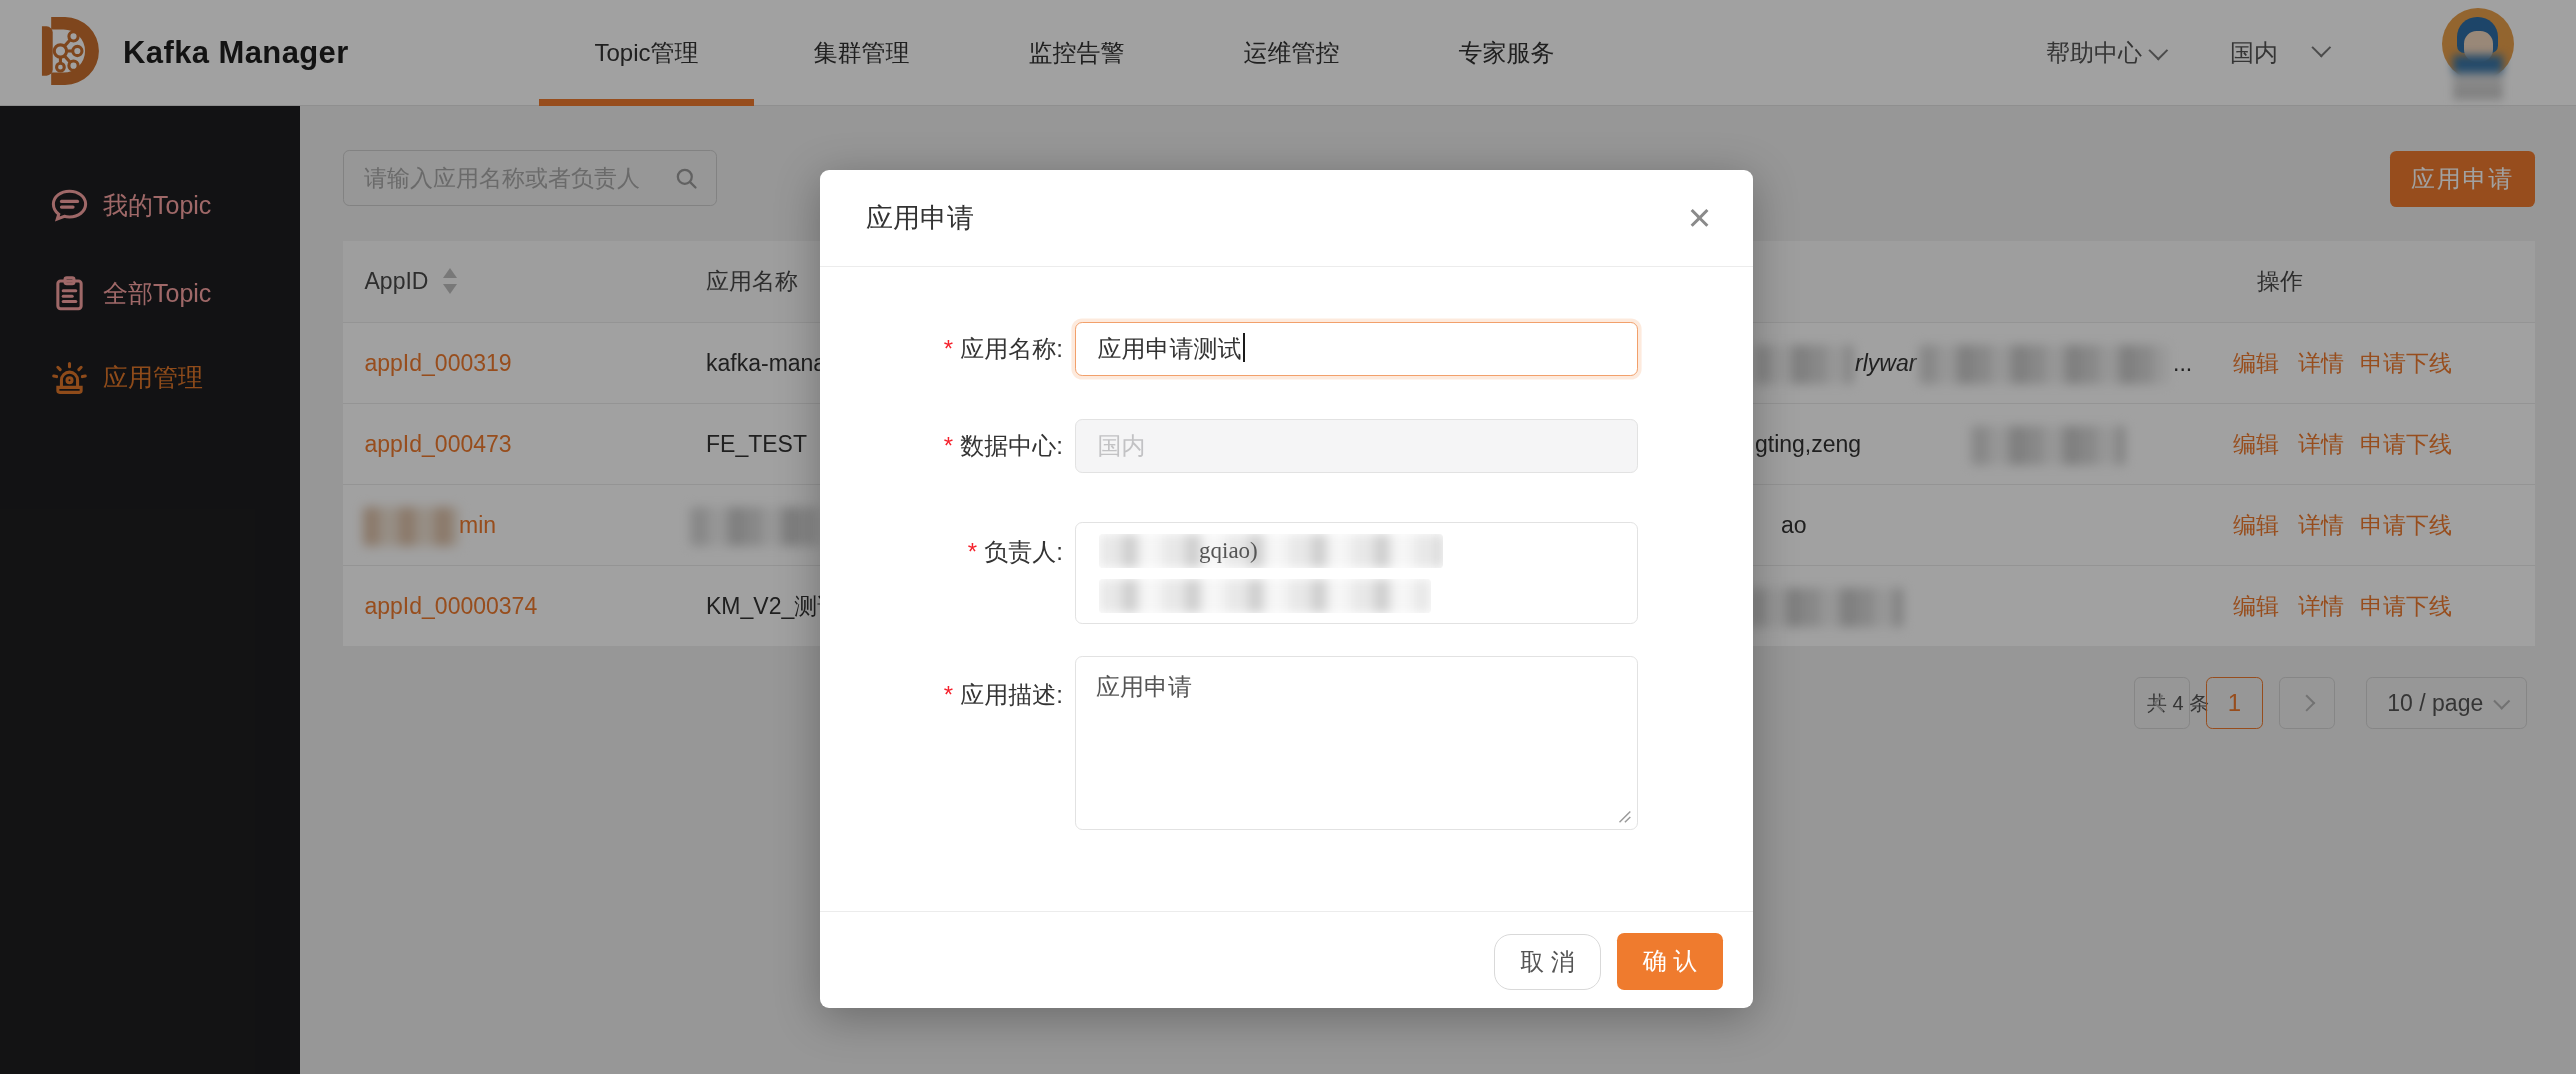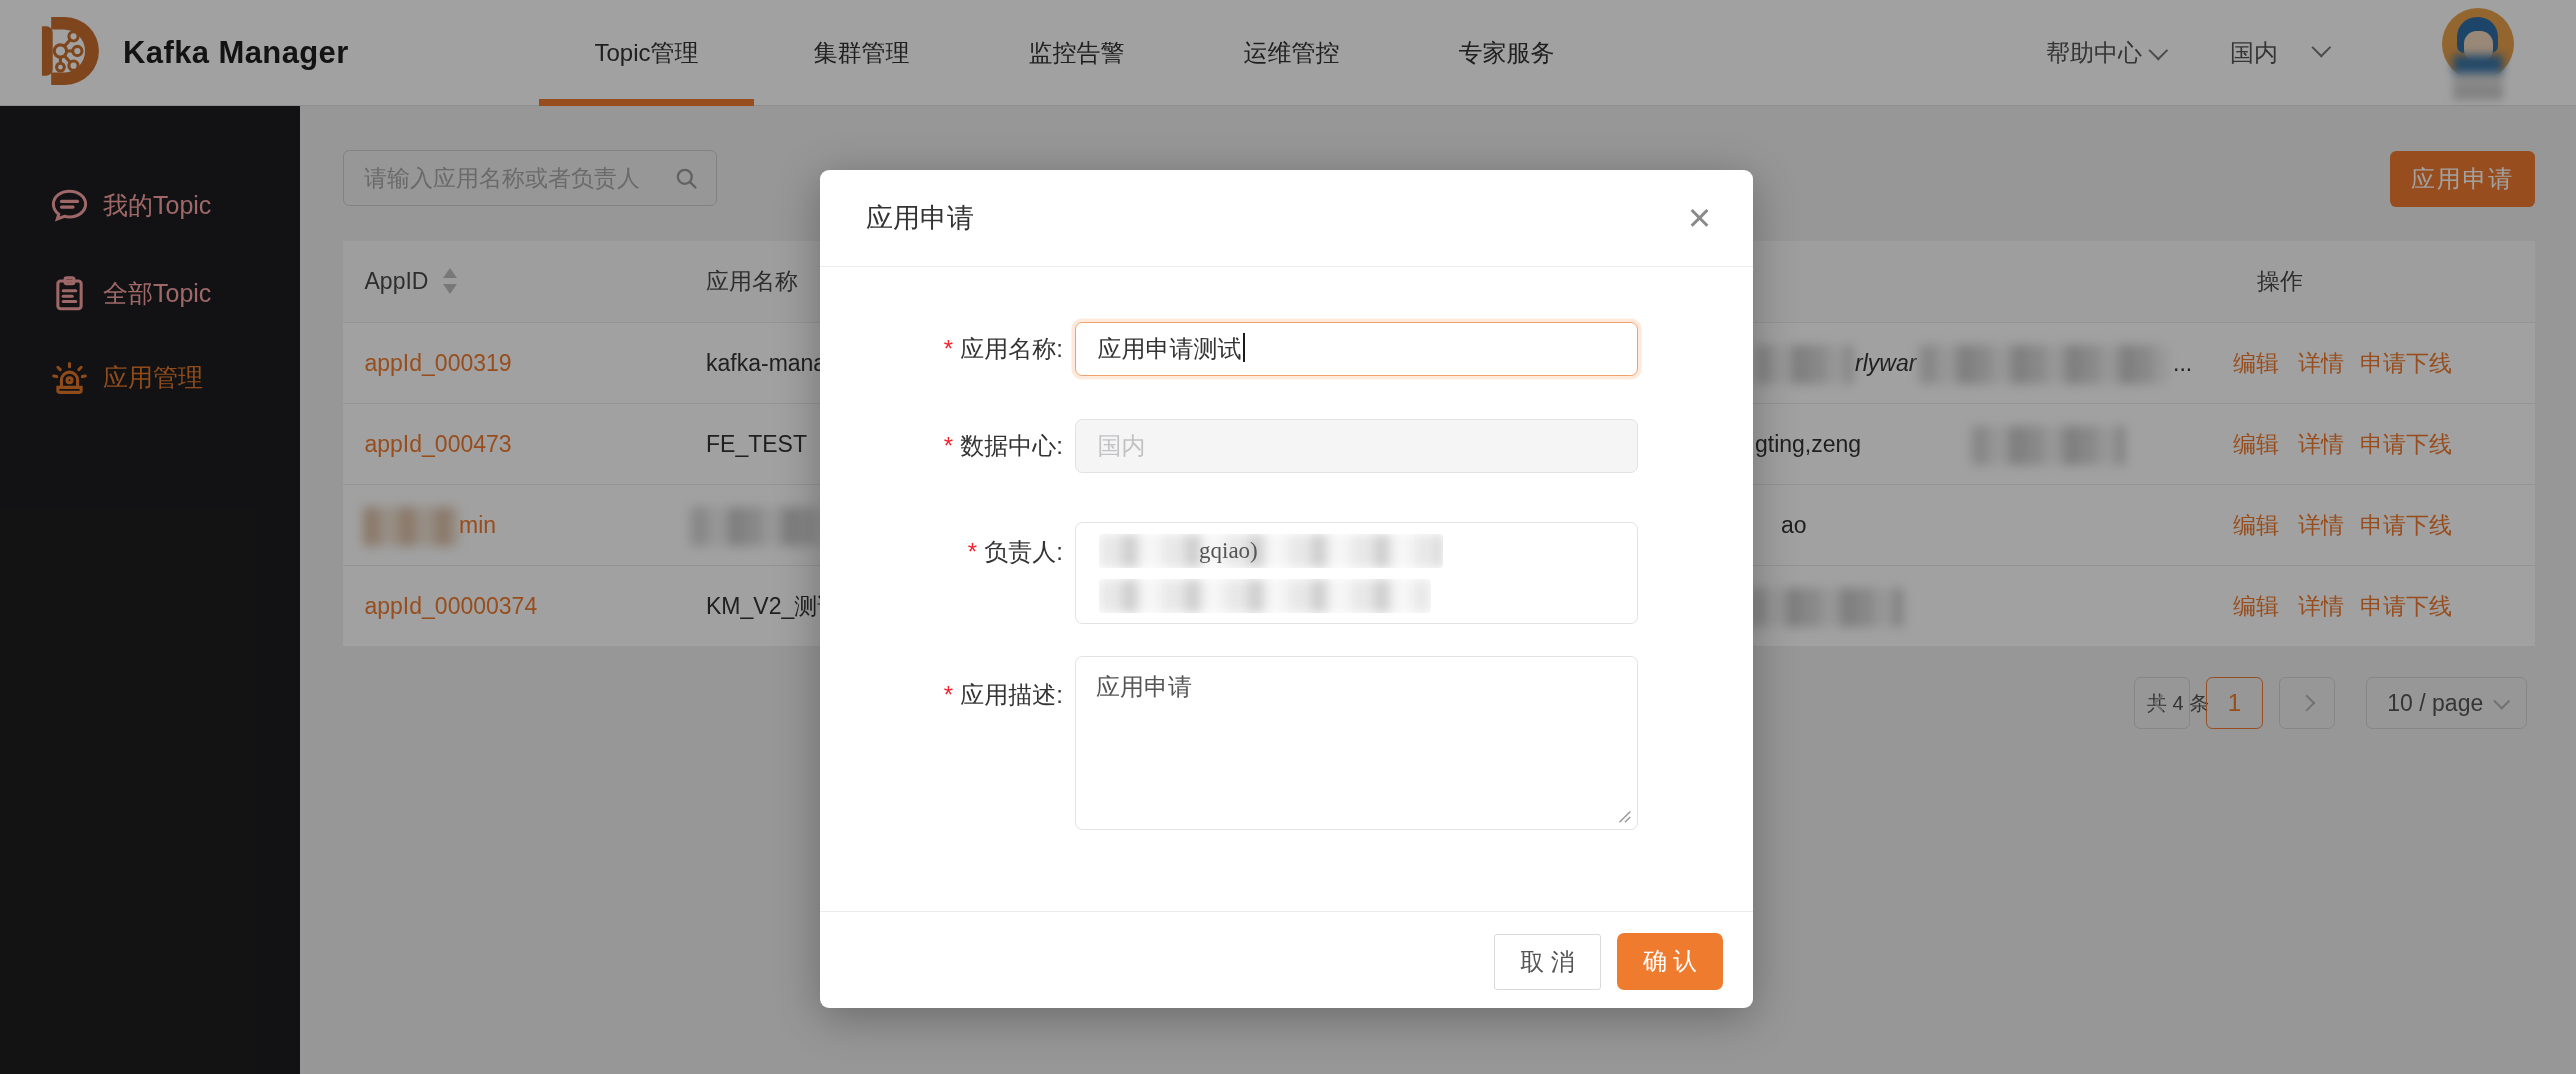--- a/index.html
+++ b/index.html
@@ -104,23 +104,23 @@
   .owners-box { height:102px; border:1.8px solid #e2e2e2; border-radius:7.2px; position:relative; }
   .tag { position:absolute; left:23px; height:34px; border-radius:3.6px; overflow:hidden;font-family:Liberation Serif, serif; }
   .tag .tag-blur { position:absolute; inset:0; filter:blur(5.4px);
         background:repeating-linear-gradient(90deg,#e8e8e8 0 23px,#cfcfcf 23px 39px,#f6f6f6 39px 63px); }
   .tag1 { top:10.8px; width:344px; } .tag2 { top:56px; width:332px; }
   .tag-frag { position:absolute; left:100px; top:0; height:34px; line-height:34px; font-size:23px; color:#555; }
   .ta { height:174px; border:1.8px solid #e2e2e2; border-radius:7.2px; padding:14.4px 20px; font-size:24px; color:#555; position:relative; }
   .resize-h { position:absolute; right:4.5px; bottom:4.5px; width:18px; height:18px; }
   .m-foot { position:absolute; left:0; right:0; top:741px; bottom:0; border-top:0.9px solid #ececec; }
   .btn-cancel { position:absolute; left:674px; top:21.5px; width:107px; height:56px; background:#fff;
-                border:0.9px solid #d9d9d9; border-radius:3px; font-size:24px; color:#555; cursor:pointer; font-family:inherit; }
+                border:0.9px solid #d9d9d9; border-radius:17px; font-size:24px; color:#555; cursor:pointer; font-family:inherit; }
   .btn-confirm { position:absolute; left:797px; top:20.6px; width:106px; height:57px; background:var(--accent);
-                border:none; border-radius:7.2px; font-size:24px; color:#fff; cursor:pointer; font-family:Liberation Serif, serif; }
+                border:none; border-radius:7.2px; font-size:24px; color:#fff; cursor:pointer; font-family:Liberation Sans, sans-serif; }
   :root { --accent:#ef7b2e; --red:#f5222d; }
 </style>
 </head>
 <body>
 
 <div class="screen">
 
   <div class="header">
     <svg class="logo" viewBox="0 0 100 100">
       <path d="M22 18 h6 a8 8 0 0 1 8 8 v48 a8 8 0 0 1 -8 8 h-6 z" fill="#c9702e"></path>

